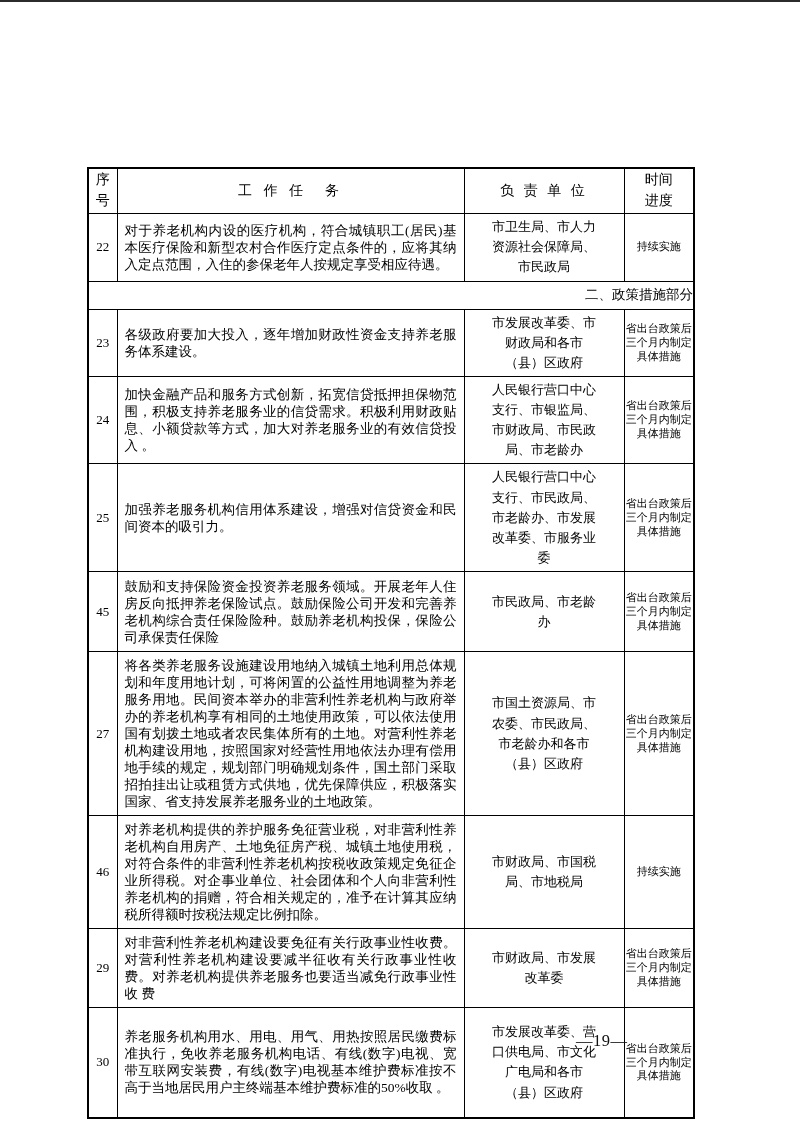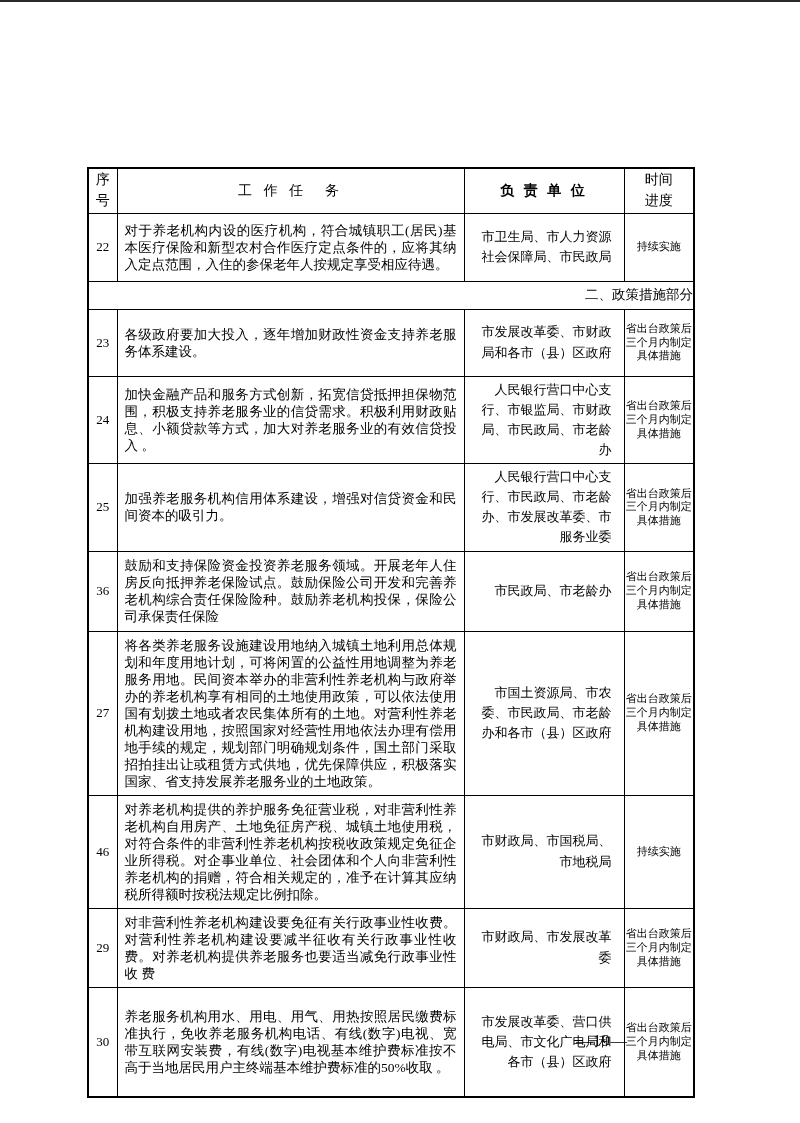--- a/index.html
+++ b/index.html
@@ -45,39 +45,39 @@
   tr.header-row { height: 45px; }
   th.h-cell {
     font-weight: normal;
     font-size: 14px;
     text-align: center;
     white-space: pre-wrap;
     line-height: 1.45;
     padding: 0;
   }
   th.h-task { letter-spacing: 4px; }
-  th.h-unit { font-weight: bold; letter-spacing: 3px; }
+  th.h-unit { font-weight: normal; letter-spacing: 3px; }
 
   td.c-no {
     text-align: center;
     font-size: 13px;
     padding: 0;
     margin-left: 36px;
   }
   td.c-task {
     font-size: 13.5px;
     line-height: 1.26;
     text-align: justify;
     padding: 5px 7px;
   }
   td.c-unit {
     font-size: 13px;
     line-height: 1.55;
-    text-align: right;
-    padding: 3px 12px;
+    text-align: center;
+    padding: 3px 22px;
   }
   td.c-time {
     font-size: 11px;
     line-height: 1.26;
     text-align: center;
     padding: 2px 1px;
   }
   td.c-section {
     text-align: right;
     font-size: 13.5px;
@@ -137,21 +137,21 @@
           <td class="c-unit">人民银行营口中心支行、市银监局、市财政局、市民政局、市老龄办</td>
           <td class="c-time">省出台政策后三个月内制定具体措施</td>
         </tr>
         <tr style="height: 62px;">
           <td class="c-no">25</td>
           <td class="c-task">加强养老服务机构信用体系建设，增强对信贷资金和民间资本的吸引力。</td>
           <td class="c-unit">人民银行营口中心支行、市民政局、市老龄办、市发展改革委、市服务业委</td>
           <td class="c-time">省出台政策后三个月内制定具体措施</td>
         </tr>
         <tr style="height: 80px;">
-          <td class="c-no">36</td>
+          <td class="c-no">45</td>
           <td class="c-task">鼓励和支持保险资金投资养老服务领域。开展老年人住房反向抵押养老保险试点。鼓励保险公司开发和完善养老机构综合责任保险险种。鼓励养老机构投保，保险公司承保责任保险</td>
           <td class="c-unit">市民政局、市老龄办</td>
           <td class="c-time">省出台政策后三个月内制定具体措施</td>
         </tr>
         <tr style="height: 155px;">
           <td class="c-no">27</td>
           <td class="c-task">将各类养老服务设施建设用地纳入城镇土地利用总体规划和年度用地计划，可将闲置的公益性用地调整为养老服务用地。民间资本举办的非营利性养老机构与政府举办的养老机构享有相同的土地使用政策，可以依法使用国有划拨土地或者农民集体所有的土地。对营利性养老机构建设用地，按照国家对经营性用地依法办理有偿用地手续的规定，规划部门明确规划条件，国土部门采取招拍挂出让或租赁方式供地，优先保障供应，积极落实国家、省支持发展养老服务业的土地政策。</td>
           <td class="c-unit">市国土资源局、市农委、市民政局、市老龄办和各市（县）区政府</td>
           <td class="c-time">省出台政策后三个月内制定具体措施</td>
         </tr>

